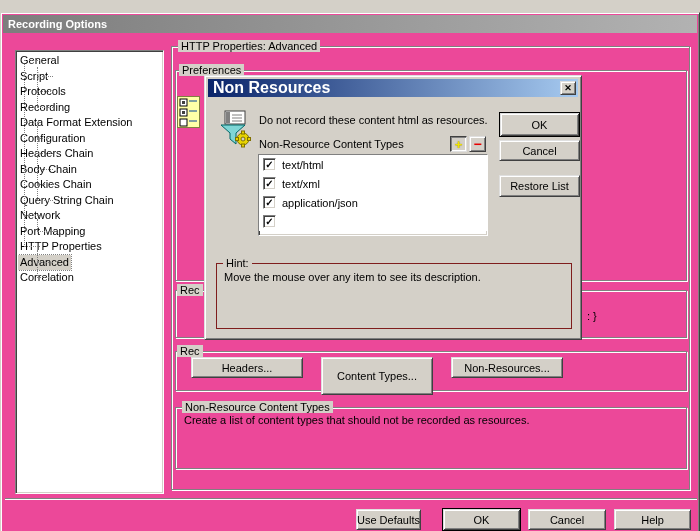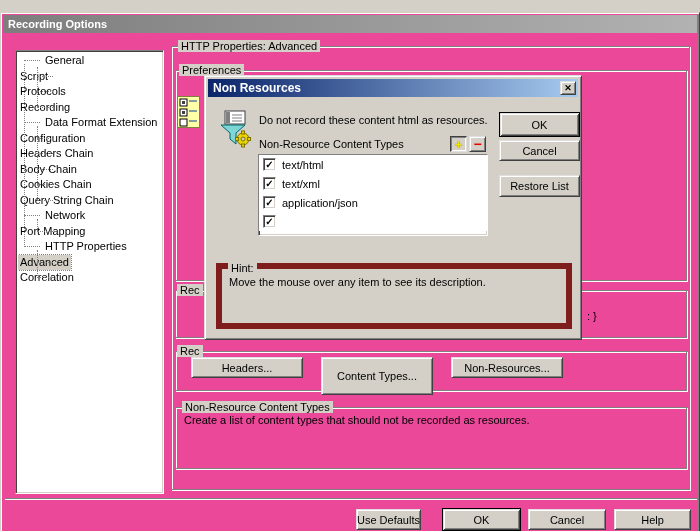--- a/index.html
+++ b/index.html
@@ -26,36 +26,36 @@
     box-shadow: 1px 1px 0 #fff, inset 1px 1px 0 #fff; }
   .group-label { position:absolute; top:-7px; left:6px; background:#d4d0c8; padding:0 3px;
     white-space:nowrap; font-size:11px; }
   .etched-h { position:absolute; height:0; border-top:1px solid #808080; border-bottom:1px solid #fff; }
 
   
   .tree-panel { position:absolute; left:14px; top:37px; width:149px; height:444px; }
   .tree-inner { position:absolute; left:2px; top:2px; right:2px; bottom:2px; overflow:hidden; }
   .tree-row { position:relative; height:15.5px; line-height:15.5px; white-space:nowrap; }
   .tree-row::before { content:""; position:absolute; top:7px; border-top:1px dotted #808080; }
-  .tree-row.lvl0 { padding-left:25px; }
+  .tree-row.lvl0 { }
   .tree-row.lvl0::before { left:6px; width:16px; }
   .tree-row.lvl1 { }
   .tree-row.lvl1::before { left:19px; width:16px; }
   .tree-label { display:inline-block; padding:0 2px; }
   .tree-label.selected { background:#d4d0c8; outline:1px dotted #808080; }
   .vline { position:absolute; width:0; border-left:1px dotted #808080; }
 
   
   .popup { position:absolute; left:203px; top:62px; width:378px; height:265px; z-index:10;
     background:#d4d0c8; border:1px solid; border-color:#dfdfdf #404040 #404040 #dfdfdf;
     box-shadow: inset 1px 1px 0 #fff, inset -1px -1px 0 #808080; }
   .popup-titlebar { position:absolute; left:3px; top:3px; right:3px; height:18px;
     background:linear-gradient(to right,#0a246a,#a6caf0);
     display:flex; align-items:center; padding-left:5px; }
-  .popup-title { color:#fff; font-weight:bold; font-size:12px; }
+  .popup-title { color:#fff; font-weight:bold; font-size:16px; }
   .close-btn { position:absolute; right:2px; top:2px; width:16px; height:14px;
     font-size:9px; font-weight:bold; }
 
   .listbox { position:absolute; left:53px; top:78px; width:230px; height:82px; overflow:hidden; }
   .list-row { height:19px; display:flex; align-items:center; padding-left:4px; background:#fff; }
   .cb { width:13px; height:13px; min-width:13px; background:#fff; margin-right:4px;
     border:1px solid; border-color:#808080 #fff #fff #808080;
     box-shadow: inset 1px 1px 0 #404040, inset -1px -1px 0 #d4d0c8;
     display:flex; align-items:center; justify-content:center;
     font-size:10px; font-weight:bold; color:#000; line-height:11px; }
@@ -210,19 +210,19 @@
     <div class="btn btn-default" style="left:294px; top:36px; width:81px; height:25px;">
       <span>OK</span>
     </div>
     <div class="btn" style="left:294px; top:64px; width:81px; height:21px;">
       <span>Cancel</span>
     </div>
     <div class="btn" style="left:294px; top:99px; width:81px; height:22px;">
       <span>Restore List</span>
     </div>
 
-    <div class="groupbox" style="left:11px; top:187px; width:356px; height:66px; box-shadow:none; border:6px solid #7f1d1d; background:#d4d0c8;">
+    <div class="groupbox" style="left:11px; top:187px; width:356px; height:66px; box-shadow:none; border:1px solid #7f1d1d; background:#d4d0c8;">
       <span class="group-label">Hint:</span>
       <div style="position:absolute; left:7px; top:7px; right:7px;">Move the mouse over any item to see its description.</div>
     </div>
   </div>
 
 </div>
 
 </body></html>

